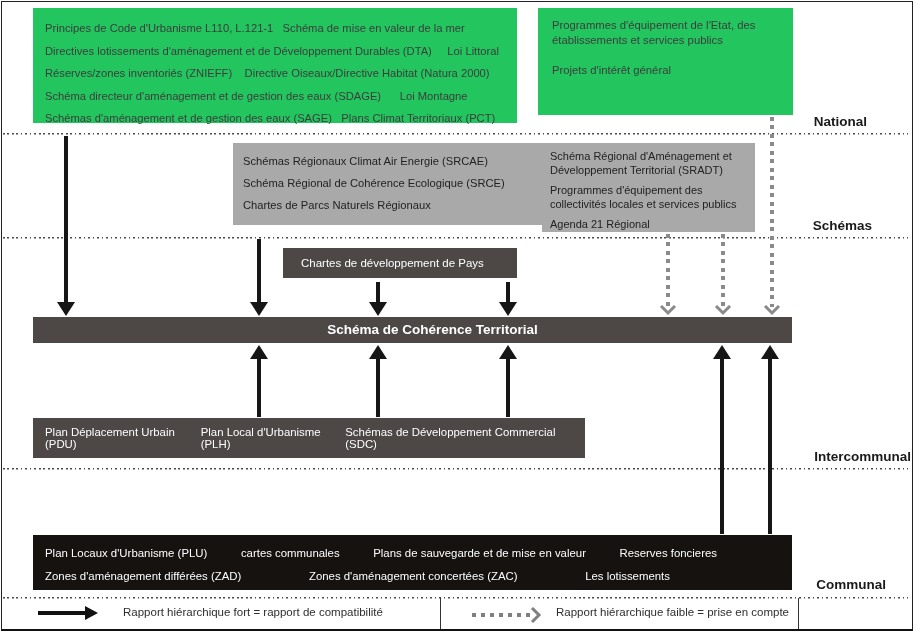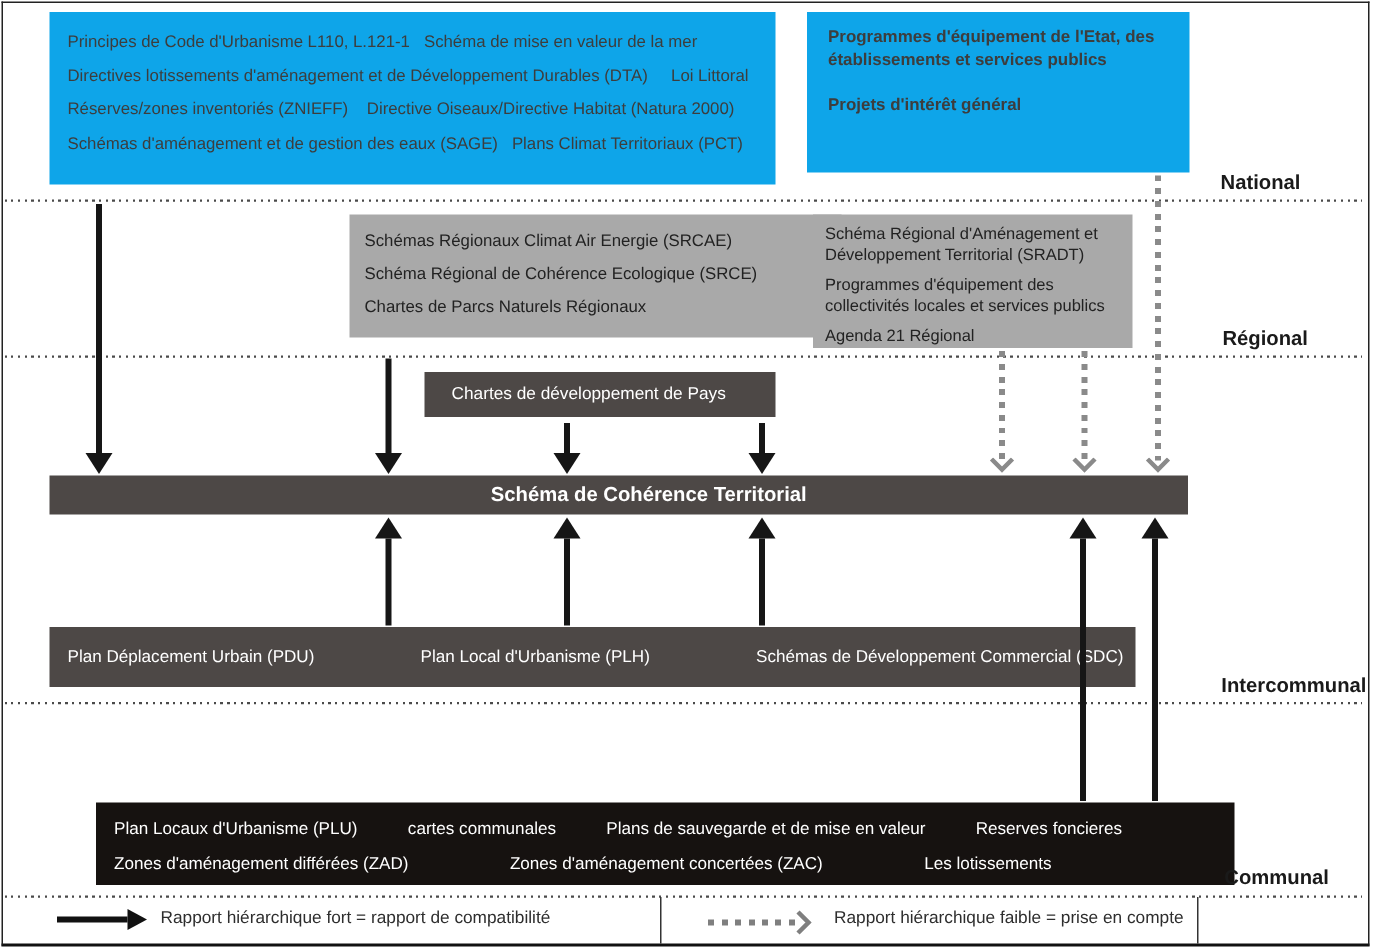--- a/index.html
+++ b/index.html
@@ -2,46 +2,46 @@
 <html><head>
 <meta charset="utf-8">
 <style>
   * { box-sizing: border-box; }
   html,body { margin:0; padding:0; background:#fff; }
   body { font-family: "Liberation Sans", "DejaVu Sans", sans-serif; }
   .canvas { position:relative; width:915px; height:633px; background:#fff; overflow:hidden; }
   .frame { position:absolute; left:1px; top:1px; right:2px; bottom:2px; border:1px solid #222; border-bottom:2px solid #111; pointer-events:none; }
 
   .box { position:absolute;padding-left:40px; }
-  .box-light { background:#0ea5e9; color:#3d3d3d; }
+  .box-light { background:#22c55e; color:#3d3d3d; }
   .box-medium { background:#a9a9a9; color:#222; }
   .box-dark { background:#4d4846; color:#fff; }
   .box-black { background:#161210; color:#fff; }
 
   .pre { white-space: pre-wrap; }
 
   .nat-left { left:33px; top:8px; width:484px; height:115px; font-size:11.2px; padding:9px 0 0 12px; }
   .nat-left .ln { line-height:22.5px; }
 
-  .nat-right { left:538px; top:8px; width:255px; height:107px; font-size:11.3px; padding:10px 10px 16px 14px;font-weight:bold; }
+  .nat-right { left:538px; top:8px; width:255px; height:107px; font-size:11.3px; padding:10px 10px 16px 14px; }
   .nat-right .para { line-height:14.5px; margin:0 0 16px 0; }
 
   .reg-left { left:233px; top:143px; width:328px; height:82px; font-size:11.2px; padding:7px 0 0 10px; }
   .reg-left .ln { line-height:22px; }
 
   .reg-right { left:542px; top:143px; width:213px; height:89px; font-size:11px; padding:7px 6px 16px 8px; }
   .reg-right .para { line-height:13.5px; margin:0 0 7px 0; }
 
   .chartes { left:283px; top:248px; width:234px; height:30px; font-size:11.5px; line-height:30px; padding-left:18px; }
 
   .scot { left:33px; top:317px; width:759px; height:26px; text-align:center; font-weight:bold; font-size:13.5px; line-height:26px; }
 
-  .inter { left:33px; top:418px; width:724px; height:40px; font-size:11.4px; display:flex; align-items:center; justify-content:space-between; padding:0 8px 0 12px; }
-
-  .communal { left:33px; top:535px; width:759px; height:55px; font-size:11.4px; padding:8px 0 0 12px;margin-left:31px; }
+  .inter { left:33px; top:418px; width:552px; height:40px; font-size:11.4px; display:flex; align-items:center; justify-content:space-between; padding:0 8px 0 12px; }
+
+  .communal { left:33px; top:535px; width:759px; height:55px; font-size:11.4px; padding:8px 0 0 12px; }
   .communal .row { display:flex; justify-content:space-between; line-height:20px; }
   .communal .row1 { width:672px; }
   .communal .row2 { width:625px; margin-top:3px;text-align:right; }
 
   .dotline { position:absolute; left:3px; width:905px; height:2px;
     background-image: repeating-linear-gradient(to right, #4a4a4a 0 1.5px, transparent 1.5px 4.5px);
     background-size:100% 1.5px; background-repeat:no-repeat; }
 
   .level-label { position:absolute; font-weight:bold; font-size:13.5px; color:#1a1a1a; }
 
@@ -71,20 +71,21 @@
 
   <div class="dotline" style="top:133px"></div>
   <div class="dotline" style="top:237px"></div>
   <div class="dotline" style="top:468px"></div>
   <div class="dotline" style="top:597px"></div>
 
   <div class="box box-light nat-left">
     <div class="ln pre">Principes de Code d'Urbanisme L110, L.121-1   Schéma de mise en valeur de la mer</div>
     <div class="ln pre">Directives lotissements d'aménagement et de Développement Durables (DTA)     Loi Littoral</div>
     <div class="ln pre">Réserves/zones inventoriés (ZNIEFF)    Directive Oiseaux/Directive Habitat (Natura 2000)</div>
+    <div class="ln pre">Schéma directeur d'aménagement et de gestion des eaux (SDAGE)      Loi Montagne</div>
     <div class="ln pre">Schémas d'aménagement et de gestion des eaux (SAGE)   Plans Climat Territoriaux (PCT)</div>
   </div>
 
   <div class="box box-light nat-right">
     <p class="para">Programmes d'équipement de l'Etat, des établissements et services publics</p>
     <p class="para">Projets d'intérêt général</p>
   </div>
 
   <div class="box box-medium reg-left">
     <div class="ln">Schémas Régionaux Climat Air Energie (SRCAE)</div>
@@ -116,21 +117,21 @@
       <span>Reserves foncieres</span>
     </div>
     <div class="row row2">
       <span>Zones d'aménagement différées (ZAD)</span>
       <span>Zones d'aménagement concertées (ZAC)</span>
       <span>Les lotissements</span>
     </div>
   </div>
 
   <div class="level-label" style="right:48px; top:114px">National</div>
-  <div class="level-label" style="right:43px; top:218px">Régional</div>
+  <div class="level-label" style="right:43px; top:218px">Schémas</div>
   <div class="level-label" style="right:4px; top:449px">Intercommunal</div>
   <div class="level-label" style="right:29px; top:577px">Communal</div>
 
   <div class="arrow" style="left:57px; top:136px; height:180px">
     <div class="shaft"></div>
       <div class="head-down"></div>
   </div>
   <div class="arrow" style="left:250px; top:239px; height:77px">
     <div class="shaft"></div>
       <div class="head-down"></div>
@@ -185,21 +186,21 @@
       </svg>
   </div>
 
   <div class="legend-divider" style="left:440px"></div>
   <div class="legend-divider" style="left:798px"></div>
 
   <div class="h-arrow" style="left:38px; width:60px">
     <div class="hshaft"></div>
       <div class="hhead"></div>
   </div>
-  <div class="legend-text" style="left:107px">Rapport hiérarchique fort = rapport de compatibilité</div>
+  <div class="legend-text" style="left:123px">Rapport hiérarchique fort = rapport de compatibilité</div>
 
   <div class="h-arrow-dotted" style="left:472px">
     <div class="hshaft"></div>
     <svg width="12" height="18">
         <polyline points="2,2 9,9 2,16" stroke="#7f7f7f" stroke-width="3" fill="none"></polyline>
       </svg>
   </div>
   <div class="legend-text" style="left:556px">Rapport hiérarchique faible = prise en compte</div>
 
   <div class="frame"></div>

